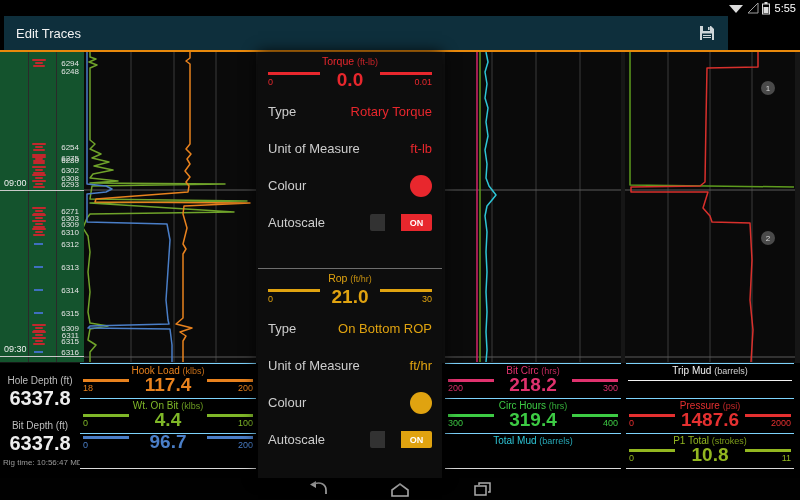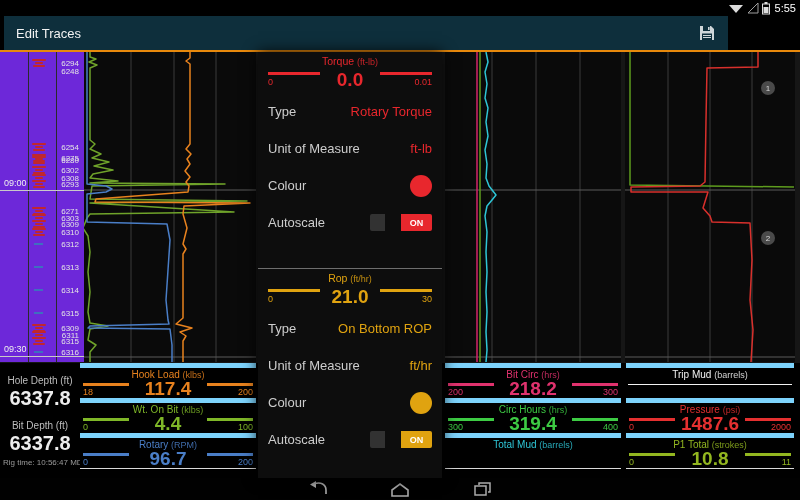--- a/index.html
+++ b/index.html
@@ -11,40 +11,40 @@
               display:flex;align-items:center;justify-content:flex-end;gap:3px;padding-right:4px;box-sizing:border-box;}
   .status-time{color:#fff;font-size:11px;margin-left:2px;}
   
   .app-bar{position:absolute;left:4px;top:16px;width:724px;height:34px;background:#0E2F3C;
            display:flex;align-items:center;justify-content:space-between;padding:0 12px;box-sizing:border-box;}
   .app-title{color:#F2F2F2;font-size:13px;}
   .accent-line{position:absolute;left:0;top:50px;width:800px;height:2px;}
   
   .main{position:absolute;left:0;top:52px;width:800px;height:311px;background:#161616;}
   .panel{position:absolute;top:0;height:310px;background:#0A0A0A;}
-  .depth-track{position:absolute;left:0;top:0;width:84px;height:310px;background:#6d28d9;overflow:hidden;}
+  .depth-track{position:absolute;left:0;top:0;width:84px;height:310px;background:#14532d;overflow:hidden;}
   .track-grid{position:absolute;top:0;width:1px;height:310px;background:#2A2A2A;}
   .chart-svg{position:absolute;left:0;top:0;}
   .dmark{position:absolute;left:0;width:100%;height:9px;}
   .dlabel{position:absolute;right:5px;top:0;font-size:8px;line-height:9px;color:#E4E4E4;}
   .sym-red{position:absolute;left:30px;top:0;width:18px;height:8px;}
   .sym-red i{display:block;position:absolute;background:#C1272D;height:2px;border-radius:1px;}
   .sym-blue{position:absolute;left:34px;top:3px;width:9px;height:2px;background:#3F6FBF;}
   .tmark-line{position:absolute;left:0;width:84px;height:1px;background:#C9C9C9;}
   .tmark-label{position:absolute;left:4px;font-size:9px;color:#F0F0F0;}
   .badge{position:absolute;width:14px;height:14px;border-radius:50%;background:#4A4A4A;color:#D8D8D8;
          font-size:8px;display:flex;align-items:center;justify-content:center;z-index:5;}
   
   .info-col{position:absolute;left:0;top:363px;width:80px;height:107px;text-align:center;}
   .hd-label{font-size:10px;color:#BDBDBD;margin-top:12px;}
   .hd-value{font-size:20px;color:#EDEDED;font-weight:bold;margin-top:1px;}
   .hd-label2{font-size:10px;color:#BDBDBD;margin-top:10px;}
   .rig-time{position:absolute;left:3px;bottom:3px;font-size:8px;color:#9A9A9A;white-space:nowrap;}
   .gauge-col{position:absolute;top:363px;background:#000;box-sizing:border-box;}
-  .grow{height:35px;border-top:5px solid #7dd3fc;box-sizing:border-box;overflow:hidden;}
+  .grow{height:35px;border-top:1px solid #7dd3fc;box-sizing:border-box;overflow:hidden;}
   .grow:last-child{border-bottom:1px solid #DADADA;height:36px;}
   .g-head{text-align:center;font-size:10px;line-height:12px;padding-top:1px;white-space:nowrap;}
   .g-unit{opacity:.85;font-size:9px;}
   .g-body{display:flex;padding:0 3px;}
   .g-side{width:46px;display:flex;flex-direction:column;}
   .g-bar{height:3px;margin:2px 0 1px 0;}
   .g-min,.g-max{font-size:9px;}
   .g-max{text-align:right;}
   .g-val{flex:1;text-align:center;font-size:19px;font-weight:bold;line-height:20px;margin-top:-2px;}
   .g-underline{height:1px;background:#F2F2F2;margin:3px 2px 0 2px;}
@@ -312,21 +312,20 @@
           <span class="g-min" style="color: rgb(127, 183, 40);">0</span>
         </div>
       <div class="g-val" style="color: rgb(127, 183, 40);">4.4</div>
       <div class="g-side">
           <div class="g-bar" style="background: rgb(127, 183, 40);"></div>
           <span class="g-max" style="color: rgb(127, 183, 40);">100</span>
         </div>
     </div>
   </div>
   <div class="grow">
-    <div class="g-head" style="color: rgb(74, 126, 199);"><span>Rotary</span> <span class="g-unit">(RPM)</span></div>
     <div class="g-body">
       <div class="g-side">
           <div class="g-bar" style="background: rgb(74, 126, 199);"></div>
           <span class="g-min" style="color: rgb(74, 126, 199);">0</span>
         </div>
       <div class="g-val" style="color: rgb(74, 126, 199);">96.7</div>
       <div class="g-side">
           <div class="g-bar" style="background: rgb(74, 126, 199);"></div>
           <span class="g-max" style="color: rgb(74, 126, 199);">200</span>
         </div>

